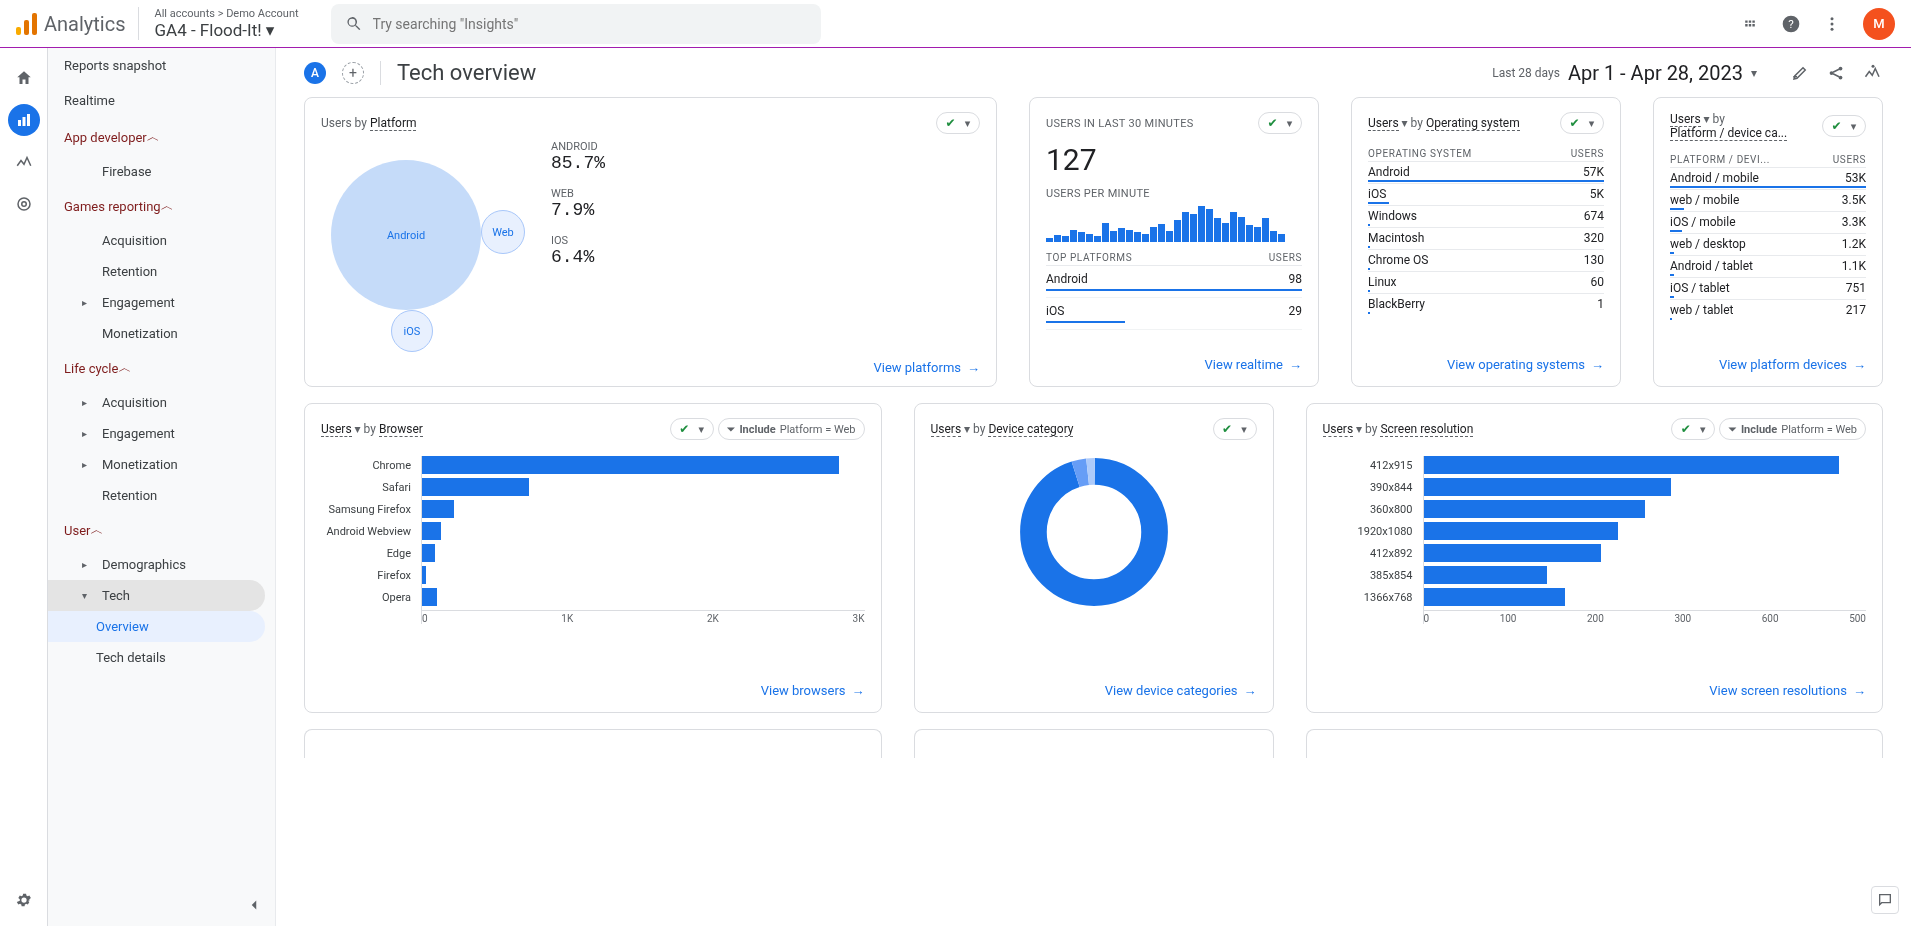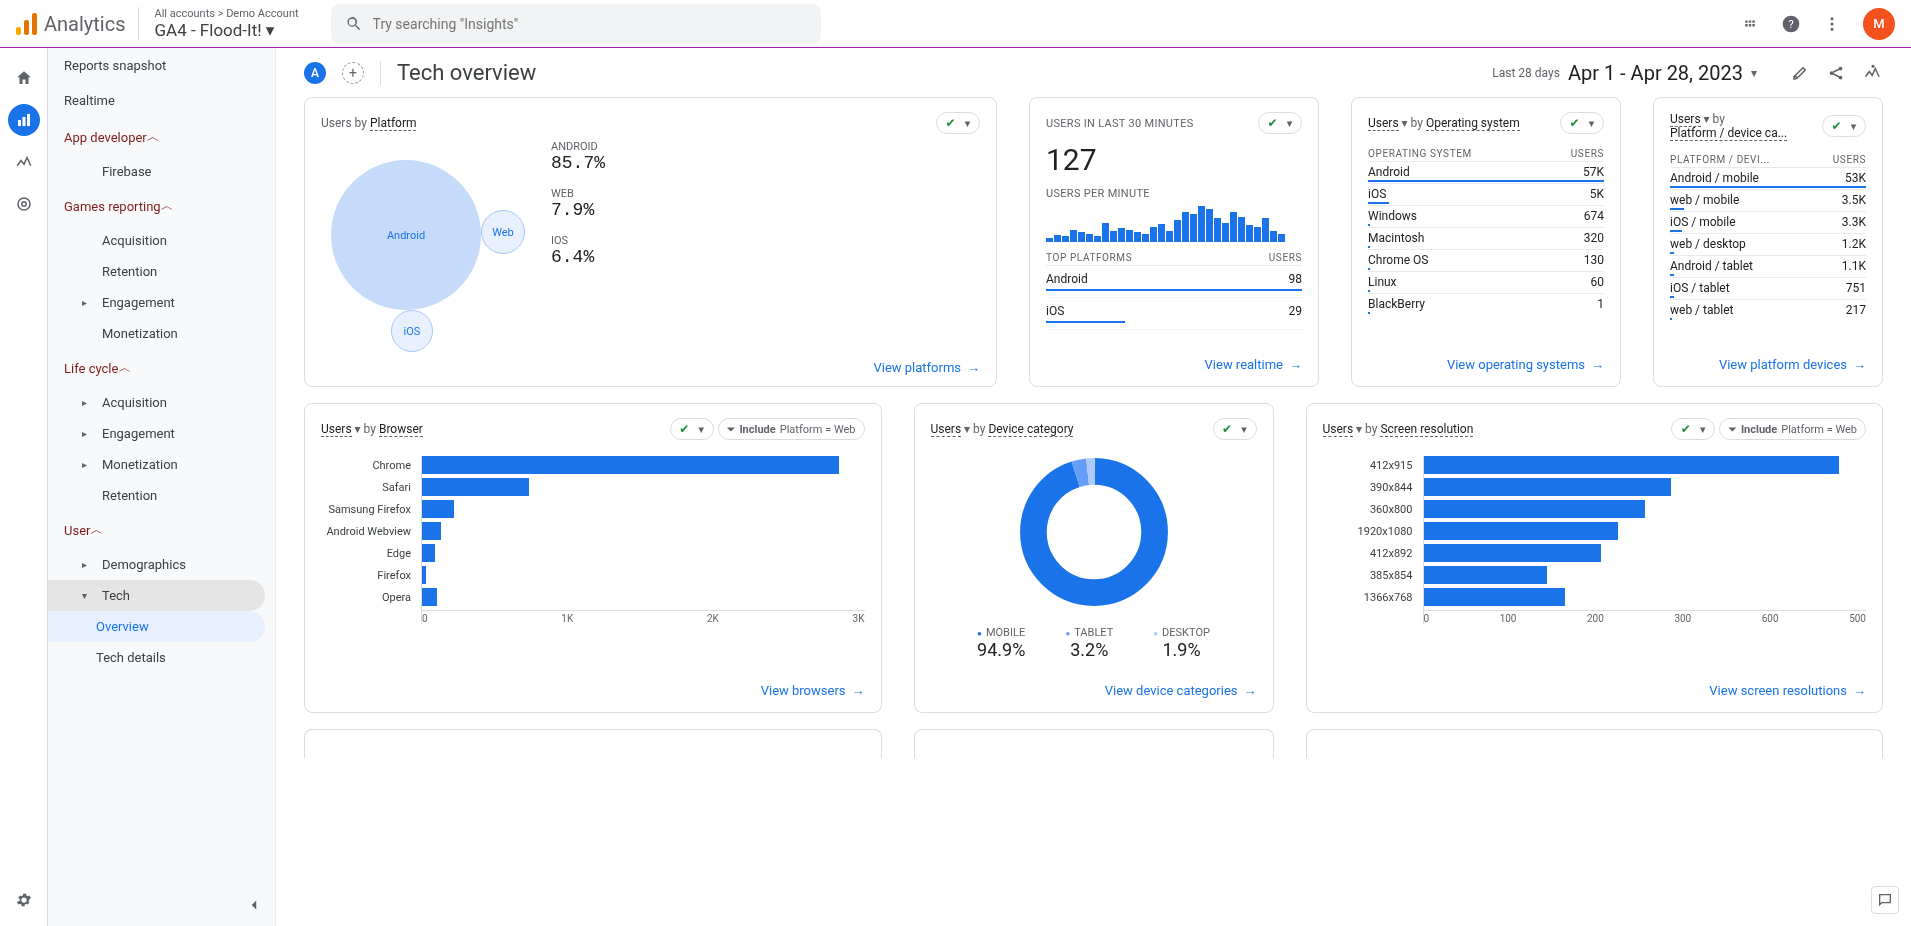--- a/index.html
+++ b/index.html
@@ -607,34 +607,20 @@
             </div>
         </div>
         <div class="donut-wrap">
           <div class="donut">
             <svg viewBox="0 0 42 42" width="160" height="160">
               <circle cx="21" cy="21" r="15.9" fill="none" stroke="#1a73e8" stroke-width="7" stroke-dasharray="94.9 5.1" stroke-dashoffset="25"></circle>
               <circle cx="21" cy="21" r="15.9" fill="none" stroke="#669df6" stroke-width="7" stroke-dasharray="3.2 96.8" stroke-dashoffset="30.1"></circle>
               <circle cx="21" cy="21" r="15.9" fill="none" stroke="#aecbfa" stroke-width="7" stroke-dasharray="1.9 98.1" stroke-dashoffset="26.9"></circle>
             </svg>
           </div>
-          <div class="donut-legend">
-            <div class="m">
-                <div class="lab">MOBILE</div>
-                <div class="val">94.9%</div>
-              </div>
-            <div class="t">
-                <div class="lab">TABLET</div>
-                <div class="val">3.2%</div>
-              </div>
-            <div class="d">
-                <div class="lab">DESKTOP</div>
-                <div class="val">1.9%</div>
-              </div>
-          </div>
         </div>
         <div class="card-footer"><a>
               <span>View device categories</span>
               <span>→</span>
             </a></div>
       </div>
 
       <div class="card row2-card">
         <div class="card-hdr">
           <div><span class="dim">Users</span> ▾ <span>by</span> <span class="dim">Screen resolution</span></div>

